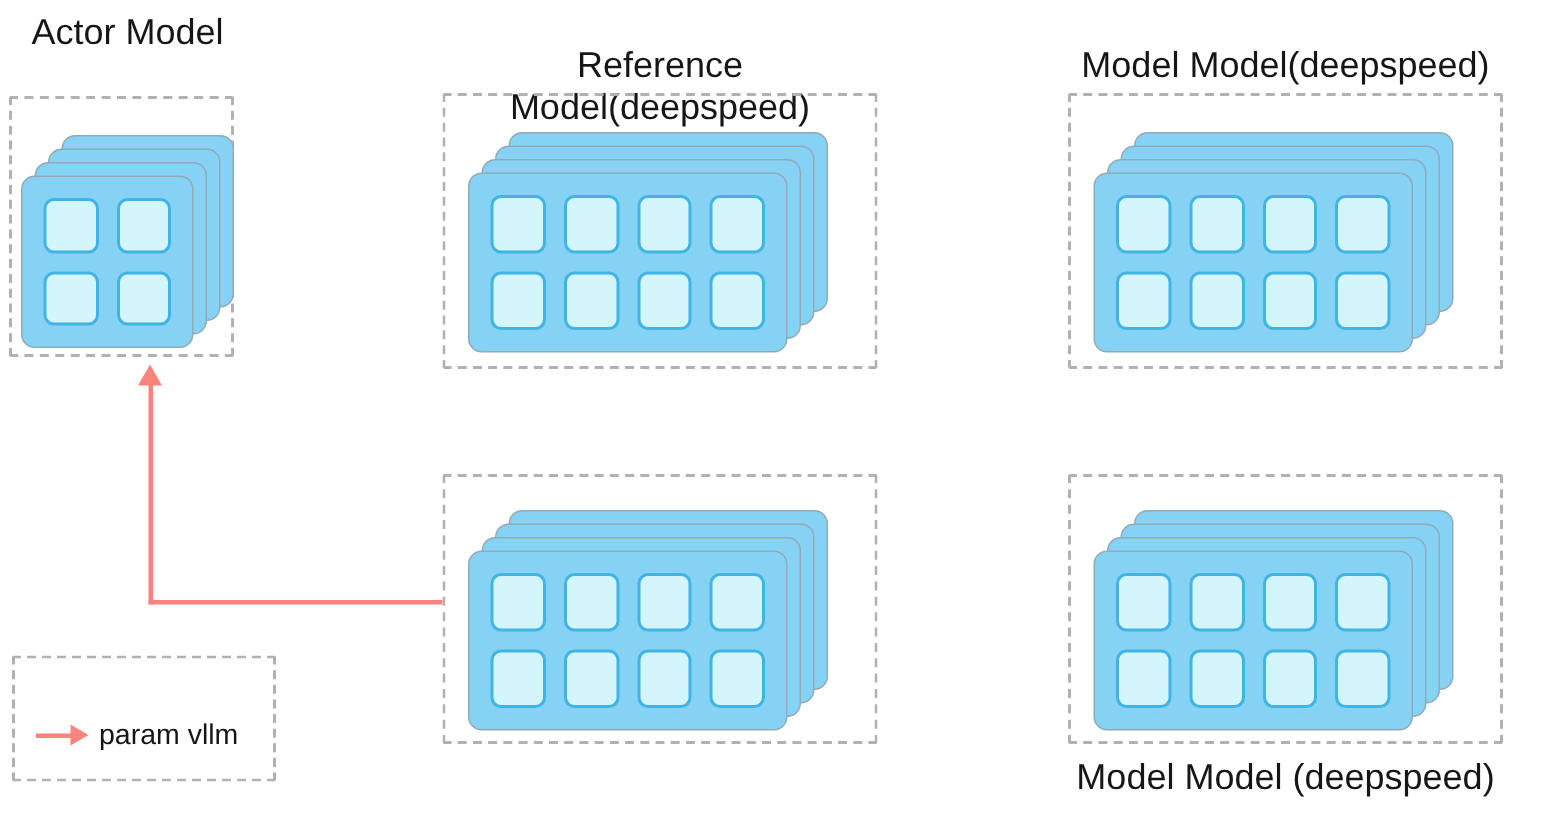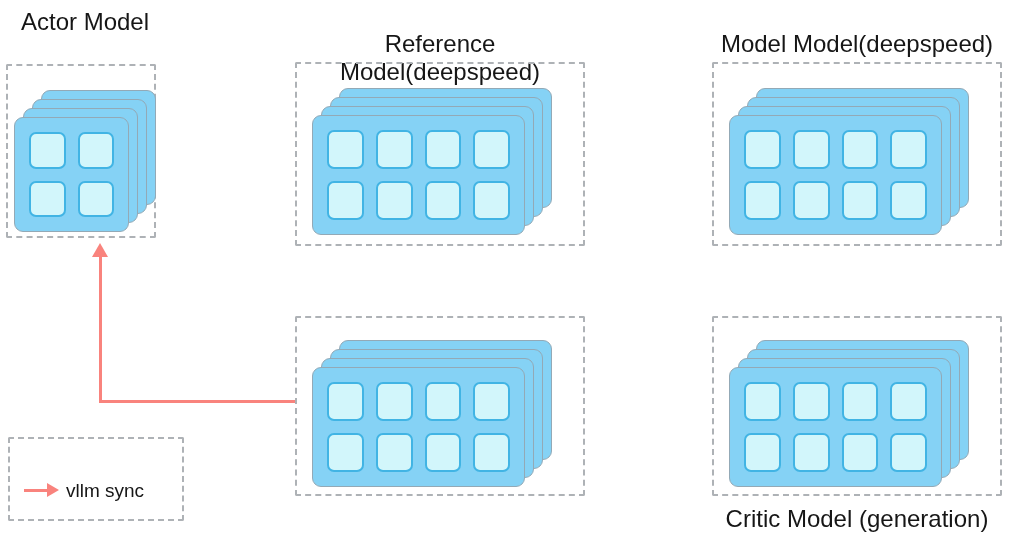--- a/index.html
+++ b/index.html
@@ -154,28 +154,28 @@
         <div class="cell"></div>
         <div class="cell"></div>
         <div class="cell"></div>
         <div class="cell"></div>
         <div class="cell"></div>
         <div class="cell"></div>
       </div>
     </div>
 
 
-  <div class="title" style="left:712px; top:505px; width:290px;">Critic Model (generation)</div>
+  <div class="title" style="left:712px; top:505px; width:290px;">Model Model (deepspeed)</div>
 
   <div>
     <div class="arrow-seg" style="left:99px; top:400px; width:196px; height:3px;"></div>
     <div class="arrow-seg" style="left:99px; top:255px; width:3px; height:148px;"></div>
     <div class="arrow-head-up" style="left:92px; top:243px;"></div>
   </div>
 
   <div class="node-box" style="left:8px; top:437px; width:176px; height:84px;"></div>
   <div>
     <div class="arrow-seg" style="left:24px; top:489px; width:24px; height:3px;"></div>
     <div class="arrow-head-right" style="left:47px; top:483px;"></div>
   </div>
-  <div class="legend-label" style="left:66px; top:480px;">vllm sync</div>
+  <div class="legend-label" style="left:66px; top:480px;">param vllm</div>
 
 </div>
 
 </body></html>

